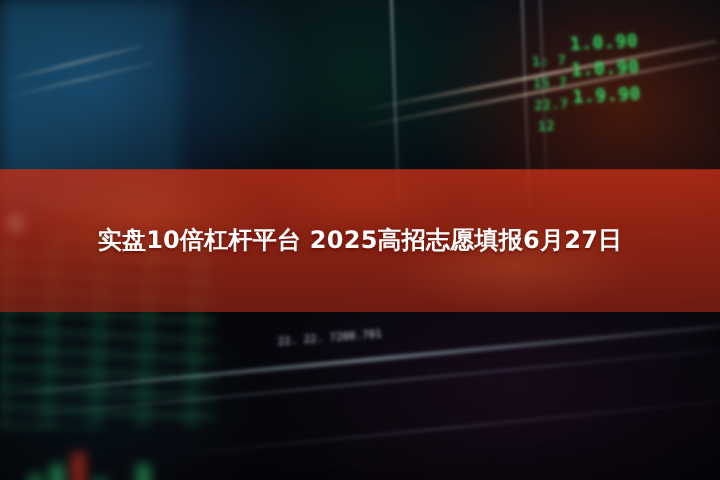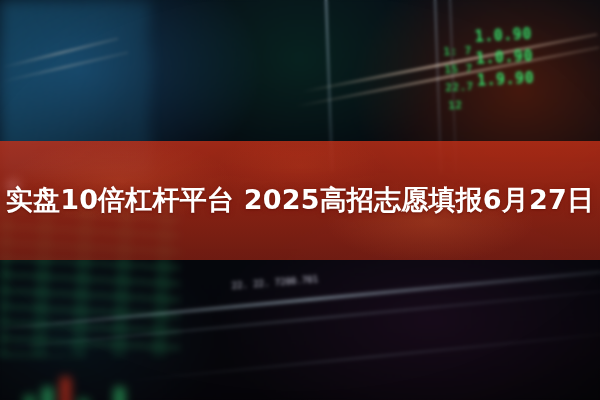--- a/index.html
+++ b/index.html
@@ -146,21 +146,21 @@
     width: 600px;
     height: 119px;
     display: flex;
     flex-direction: column;
     align-items: center;
     justify-content: center;
     gap: 6px;
   }
   .headline-line {
     color: #ffffff;
-    font-size: 27px;
+    font-size: 20px;
     font-weight: 700;
     line-height: 1.12;
     letter-spacing: .2px;
     white-space: nowrap;
     text-shadow:
       0 1px 2px rgba(90,10,0,0.55),
       0 0 6px rgba(120,20,0,0.35);
     font-family: "DejaVu Sans", "Liberation Sans", sans-serif;
   }
 </style>

